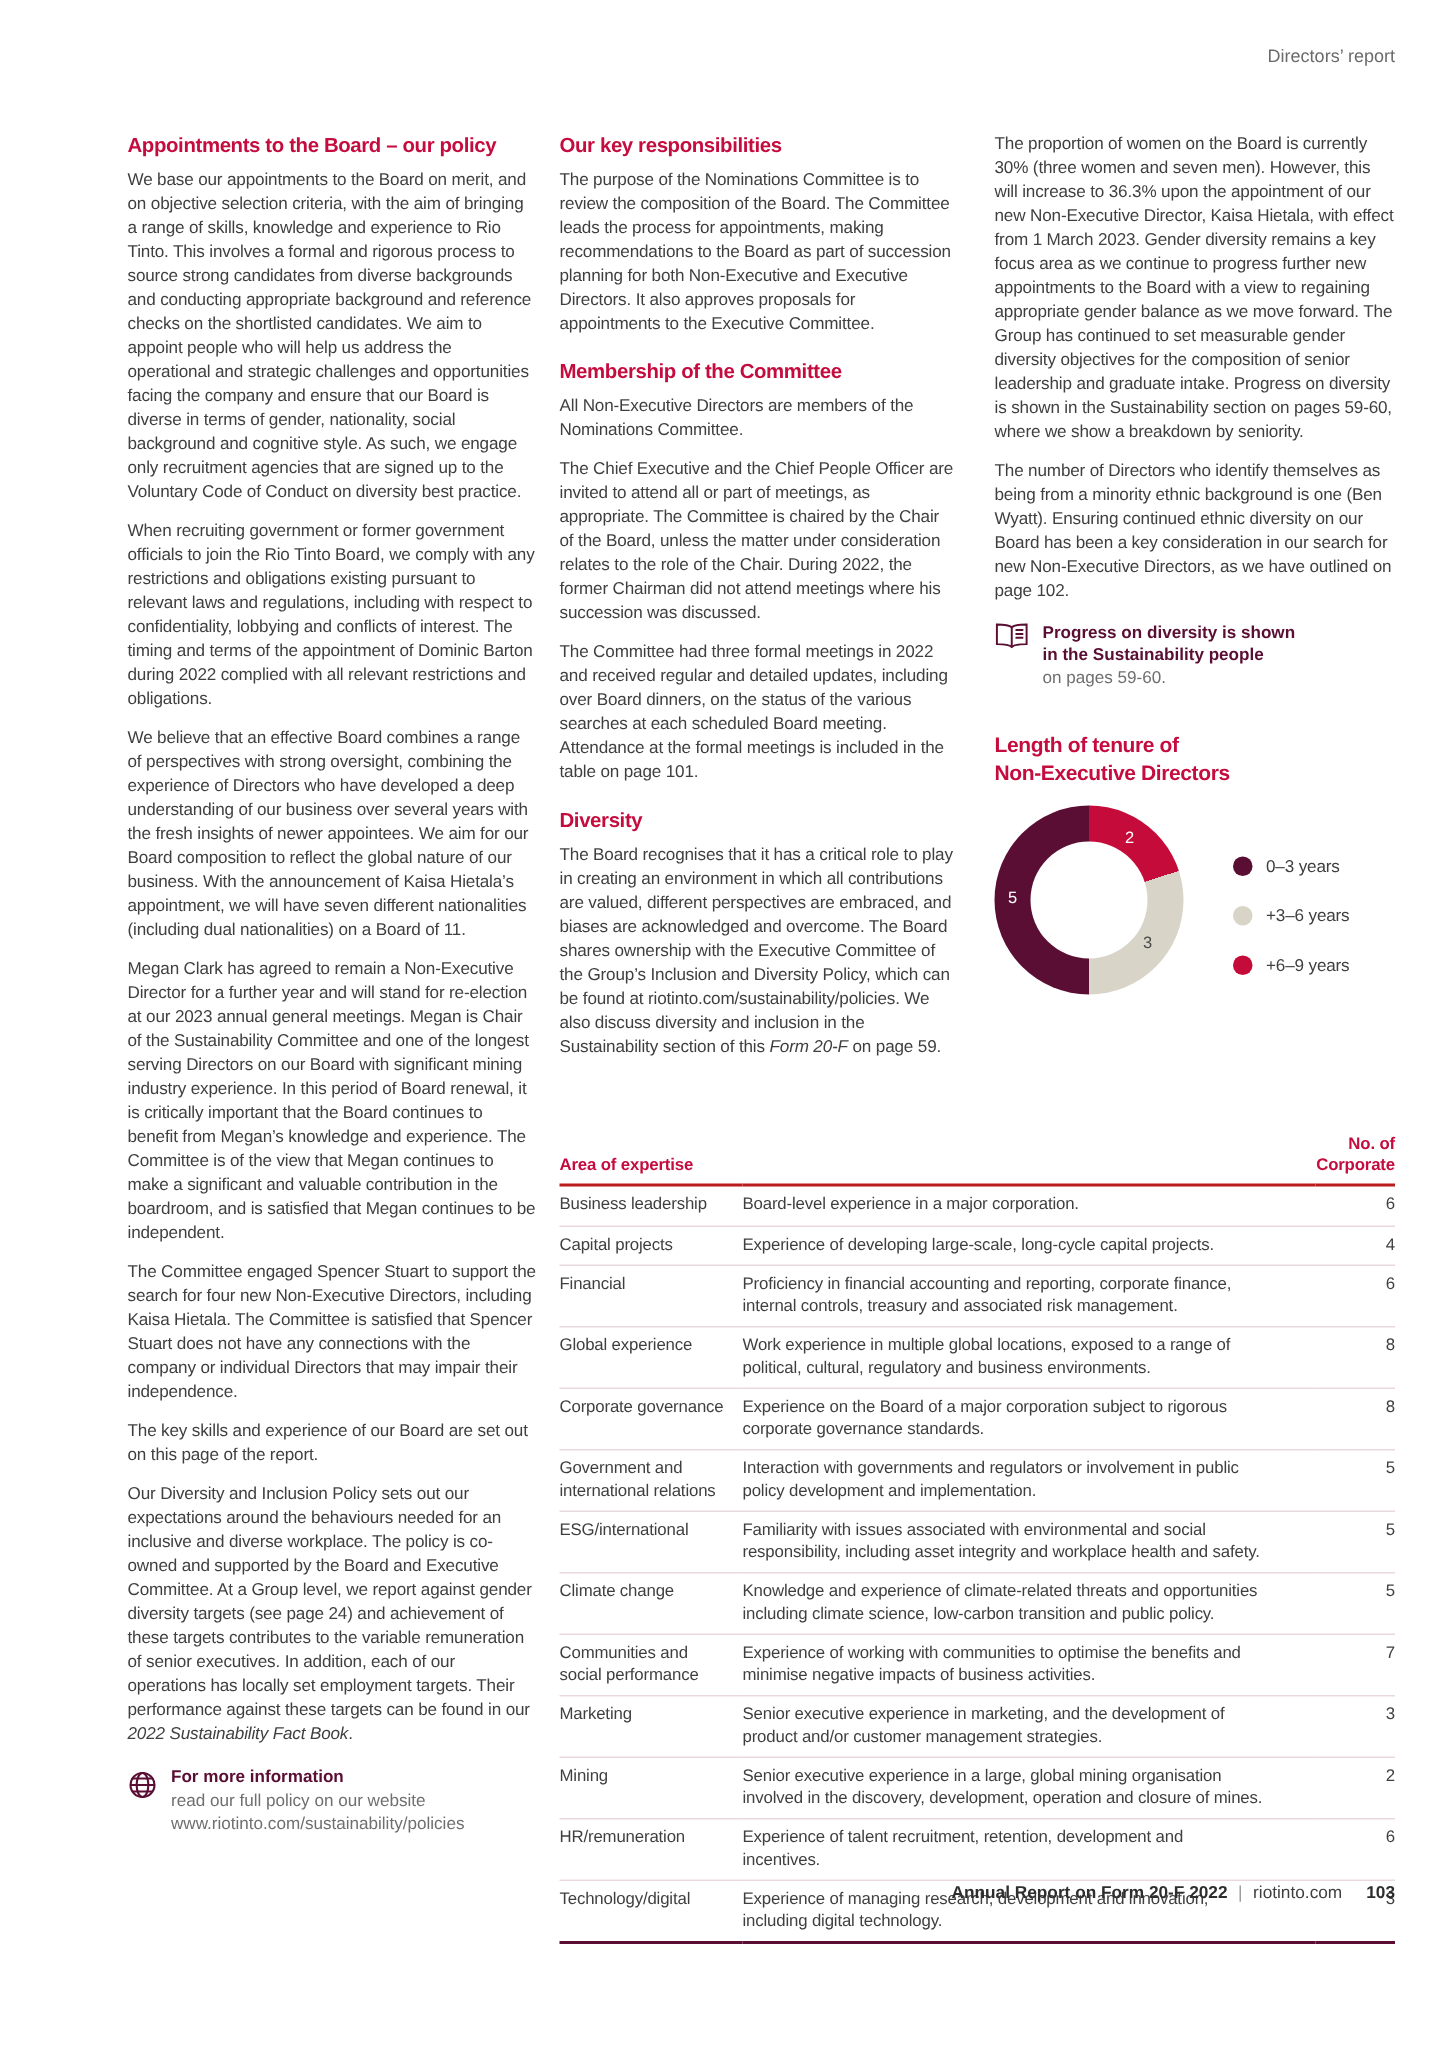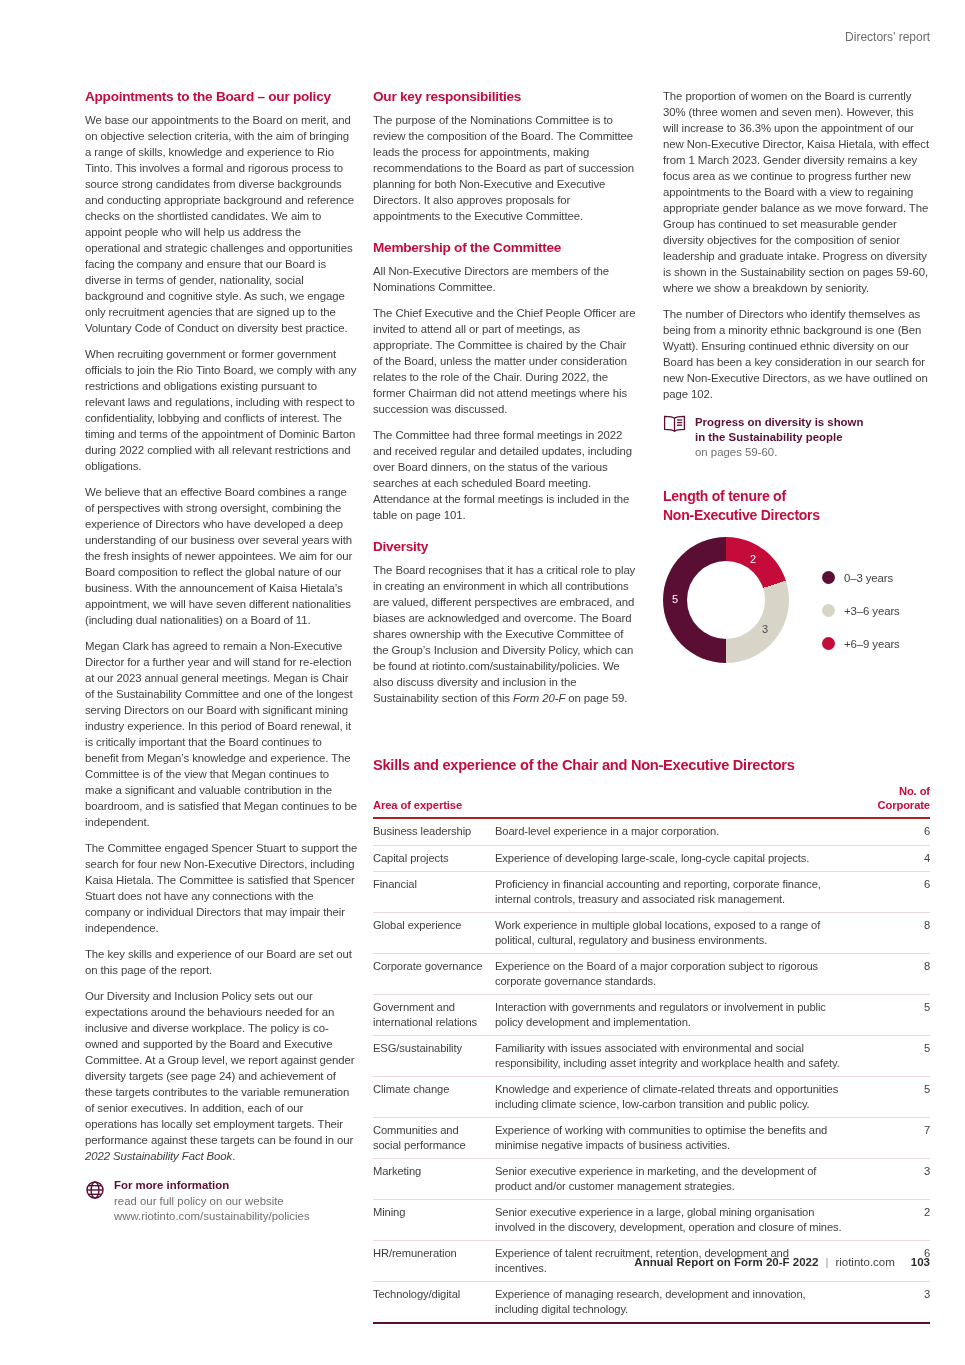--- a/index.html
+++ b/index.html
@@ -154,21 +154,20 @@
           <div class="legend-item">
             <span class="legend-dot" style="background: rgb(196, 11, 57);"></span>
             <span class="legend-label">+6–9 years</span>
           </div>
         </div>
       </div>
     </div>
   </div>
 
   <div class="skills">
-    <h2 class="skills-heading">Skills and experience of the Chair and Non-Executive Directors</h2>
     <table class="skills-table">
       <thead>
         <tr>
           <th class="h-area" colspan="2">Area of expertise</th>
           <th class="h-num"><span>No. of</span><br><span>Corporate</span></th>
         </tr>
       </thead>
       <tbody>
         <tr>
             <td class="area">Business leadership</td>
@@ -194,21 +193,21 @@
             <td class="area">Corporate governance</td>
             <td class="desc">Experience on the Board of a major corporation subject to rigorous corporate governance standards.</td>
             <td class="num">8</td>
           </tr>
         <tr>
             <td class="area">Government and international relations</td>
             <td class="desc">Interaction with governments and regulators or involvement in public policy development and implementation.</td>
             <td class="num">5</td>
           </tr>
         <tr>
-            <td class="area">ESG/sustainability</td>
+            <td class="area">ESG/international</td>
             <td class="desc">Familiarity with issues associated with environmental and social responsibility, including asset integrity and workplace health and safety.</td>
             <td class="num">5</td>
           </tr>
         <tr>
             <td class="area">Climate change</td>
             <td class="desc">Knowledge and experience of climate-related threats and opportunities including climate science, low-carbon transition and public policy.</td>
             <td class="num">5</td>
           </tr>
         <tr>
             <td class="area">Communities and social performance</td>

